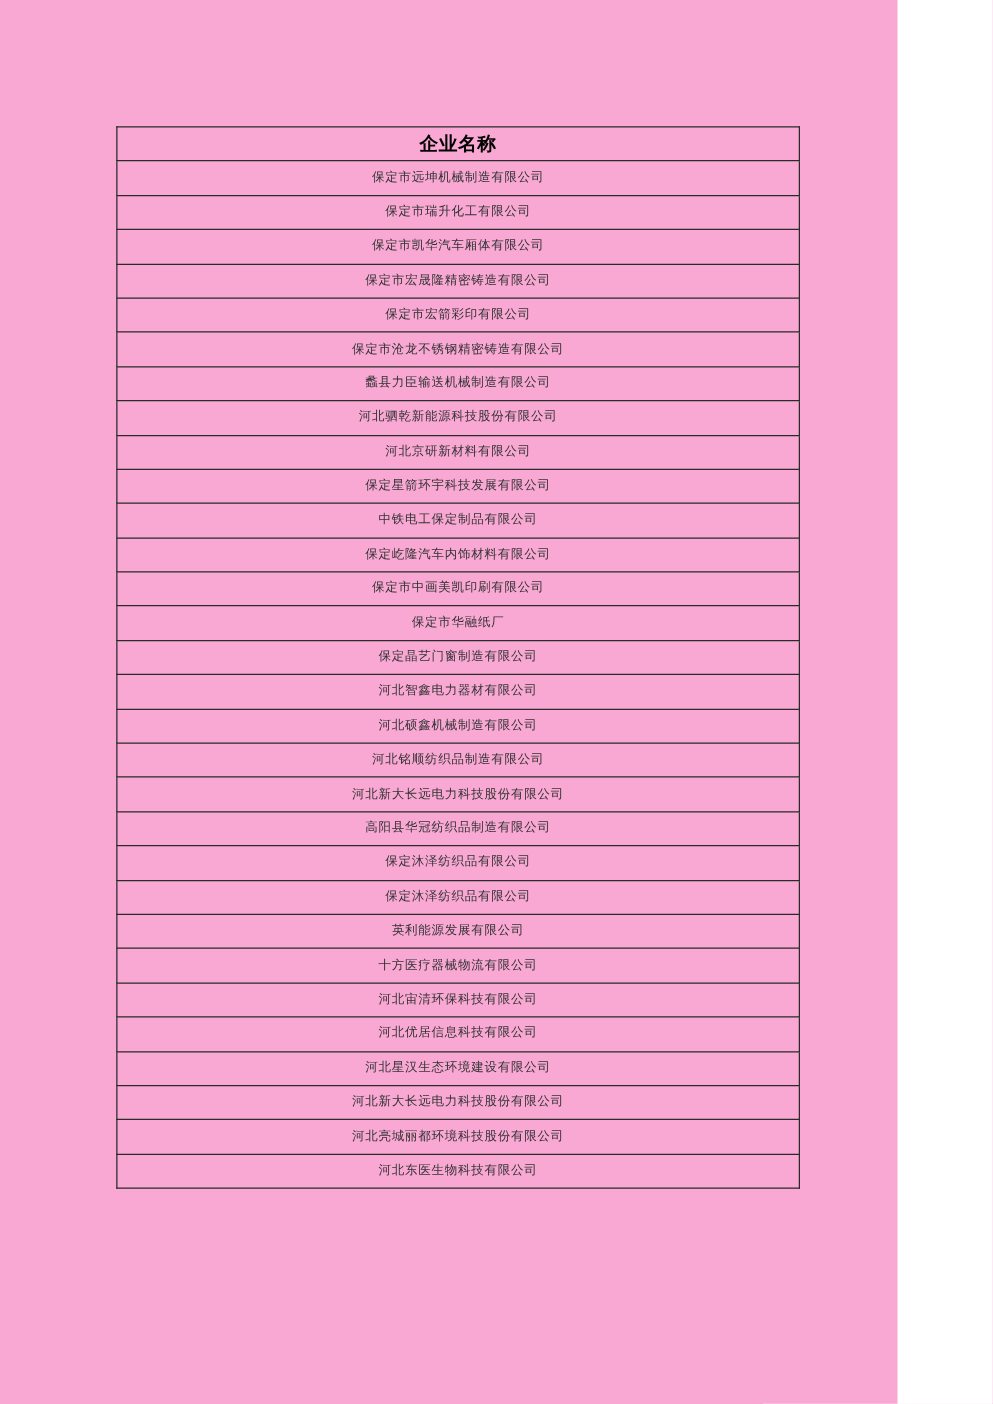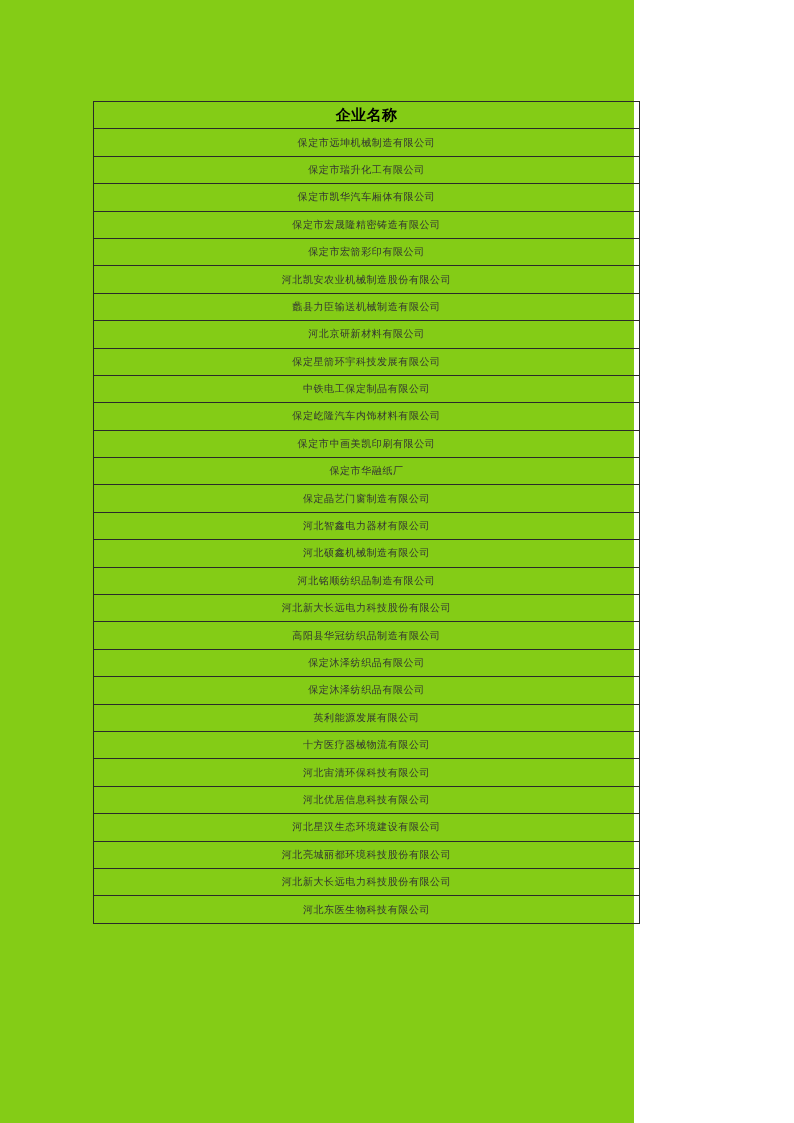--- a/index.html
+++ b/index.html
@@ -12,23 +12,23 @@
       height: 1123px;
       position: relative;
       overflow: hidden;
       font-family: "DejaVu Serif", "Liberation Serif", serif;
       color: #222222;
     }
     .page {
       position: absolute;
       left: 0;
       top: 0;
-      width: 634px;
+      width: 718px;
       height: 1123px;
-      background: #84cc16;
+      background: #f9a8d4;
     }
     table.company-table {
       position: absolute;
       left: 93px;
       top: 101px;
       width: 547px;
       border-collapse: collapse;
       table-layout: fixed;
     }
     table.company-table th,
@@ -76,24 +76,27 @@
       <tr>
           <td>保定市凯华汽车厢体有限公司</td>
         </tr>
       <tr>
           <td>保定市宏晟隆精密铸造有限公司</td>
         </tr>
       <tr>
           <td>保定市宏箭彩印有限公司</td>
         </tr>
       <tr>
-          <td>河北凯安农业机械制造股份有限公司</td>
+          <td>保定市沧龙不锈钢精密铸造有限公司</td>
         </tr>
       <tr>
           <td>蠡县力臣输送机械制造有限公司</td>
+        </tr>
+      <tr>
+          <td>河北驷乾新能源科技股份有限公司</td>
         </tr>
       <tr>
           <td>河北京研新材料有限公司</td>
         </tr>
       <tr>
           <td>保定星箭环宇科技发展有限公司</td>
         </tr>
       <tr>
           <td>中铁电工保定制品有限公司</td>
         </tr>
@@ -139,23 +142,23 @@
       <tr>
           <td>河北宙清环保科技有限公司</td>
         </tr>
       <tr>
           <td>河北优居信息科技有限公司</td>
         </tr>
       <tr>
           <td>河北星汉生态环境建设有限公司</td>
         </tr>
       <tr>
-          <td>河北亮城丽都环境科技股份有限公司</td>
+          <td>河北新大长远电力科技股份有限公司</td>
         </tr>
       <tr>
-          <td>河北新大长远电力科技股份有限公司</td>
+          <td>河北亮城丽都环境科技股份有限公司</td>
         </tr>
       <tr>
           <td>河北东医生物科技有限公司</td>
         </tr>
     </tbody>
   </table>
 </div>
 
 </body></html>

